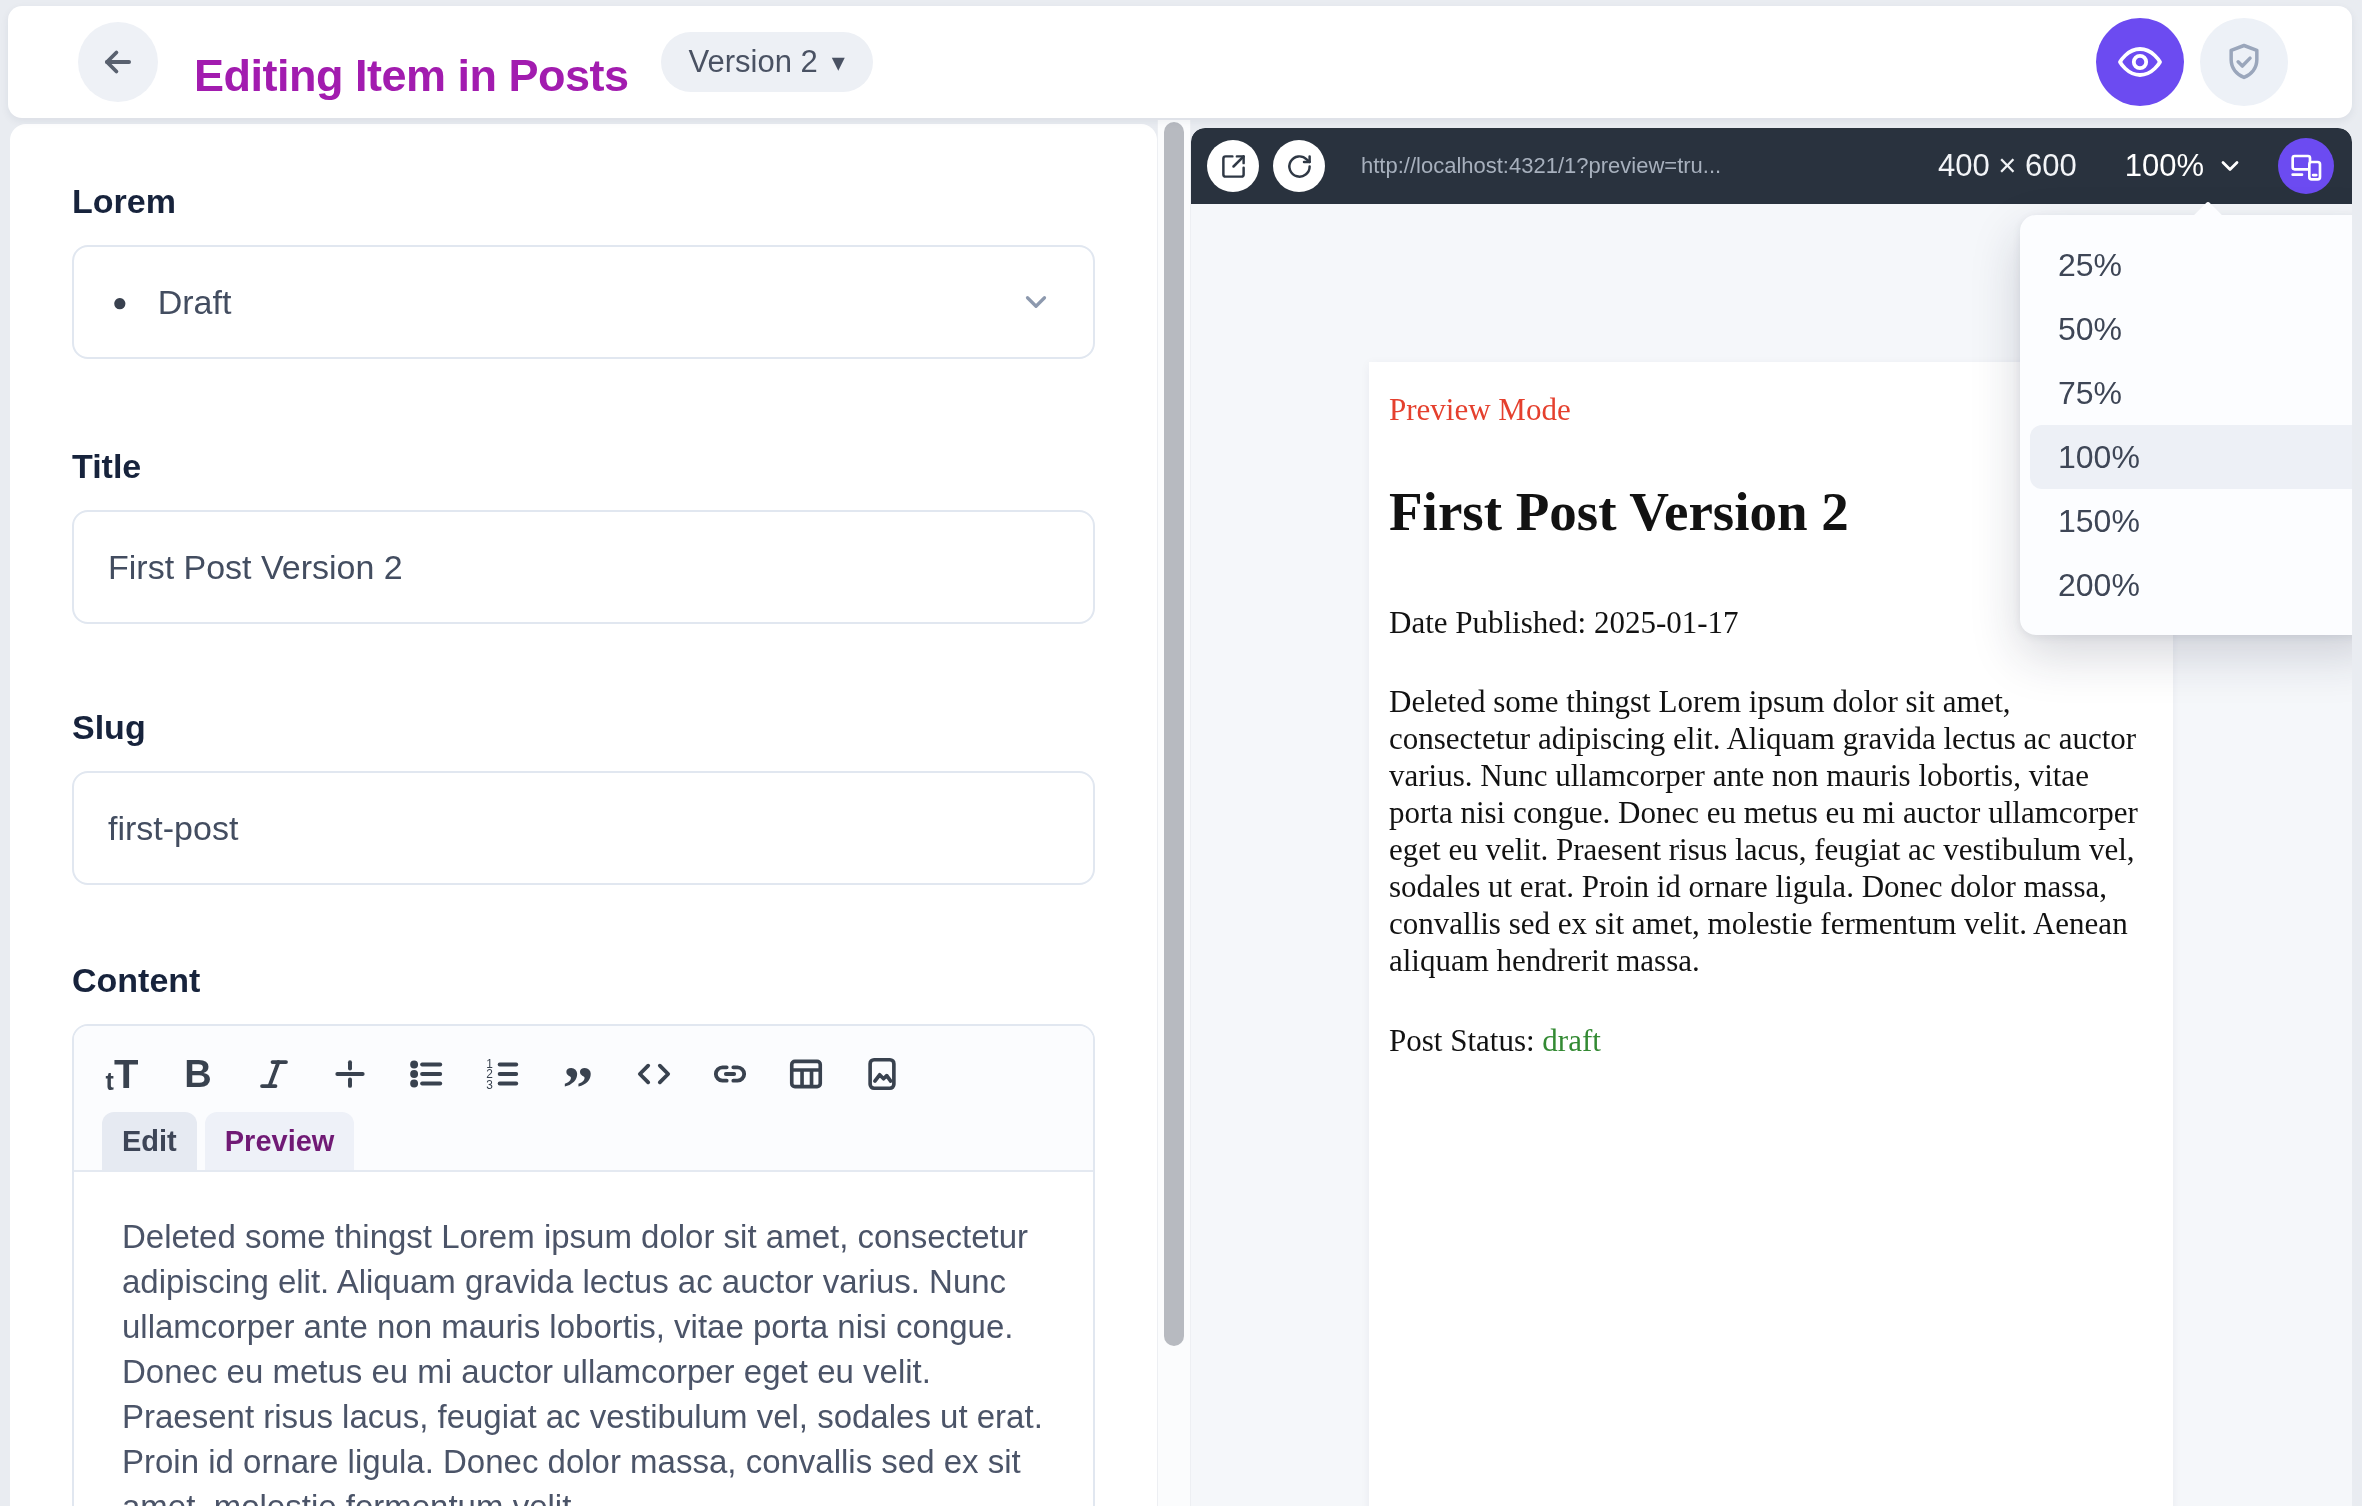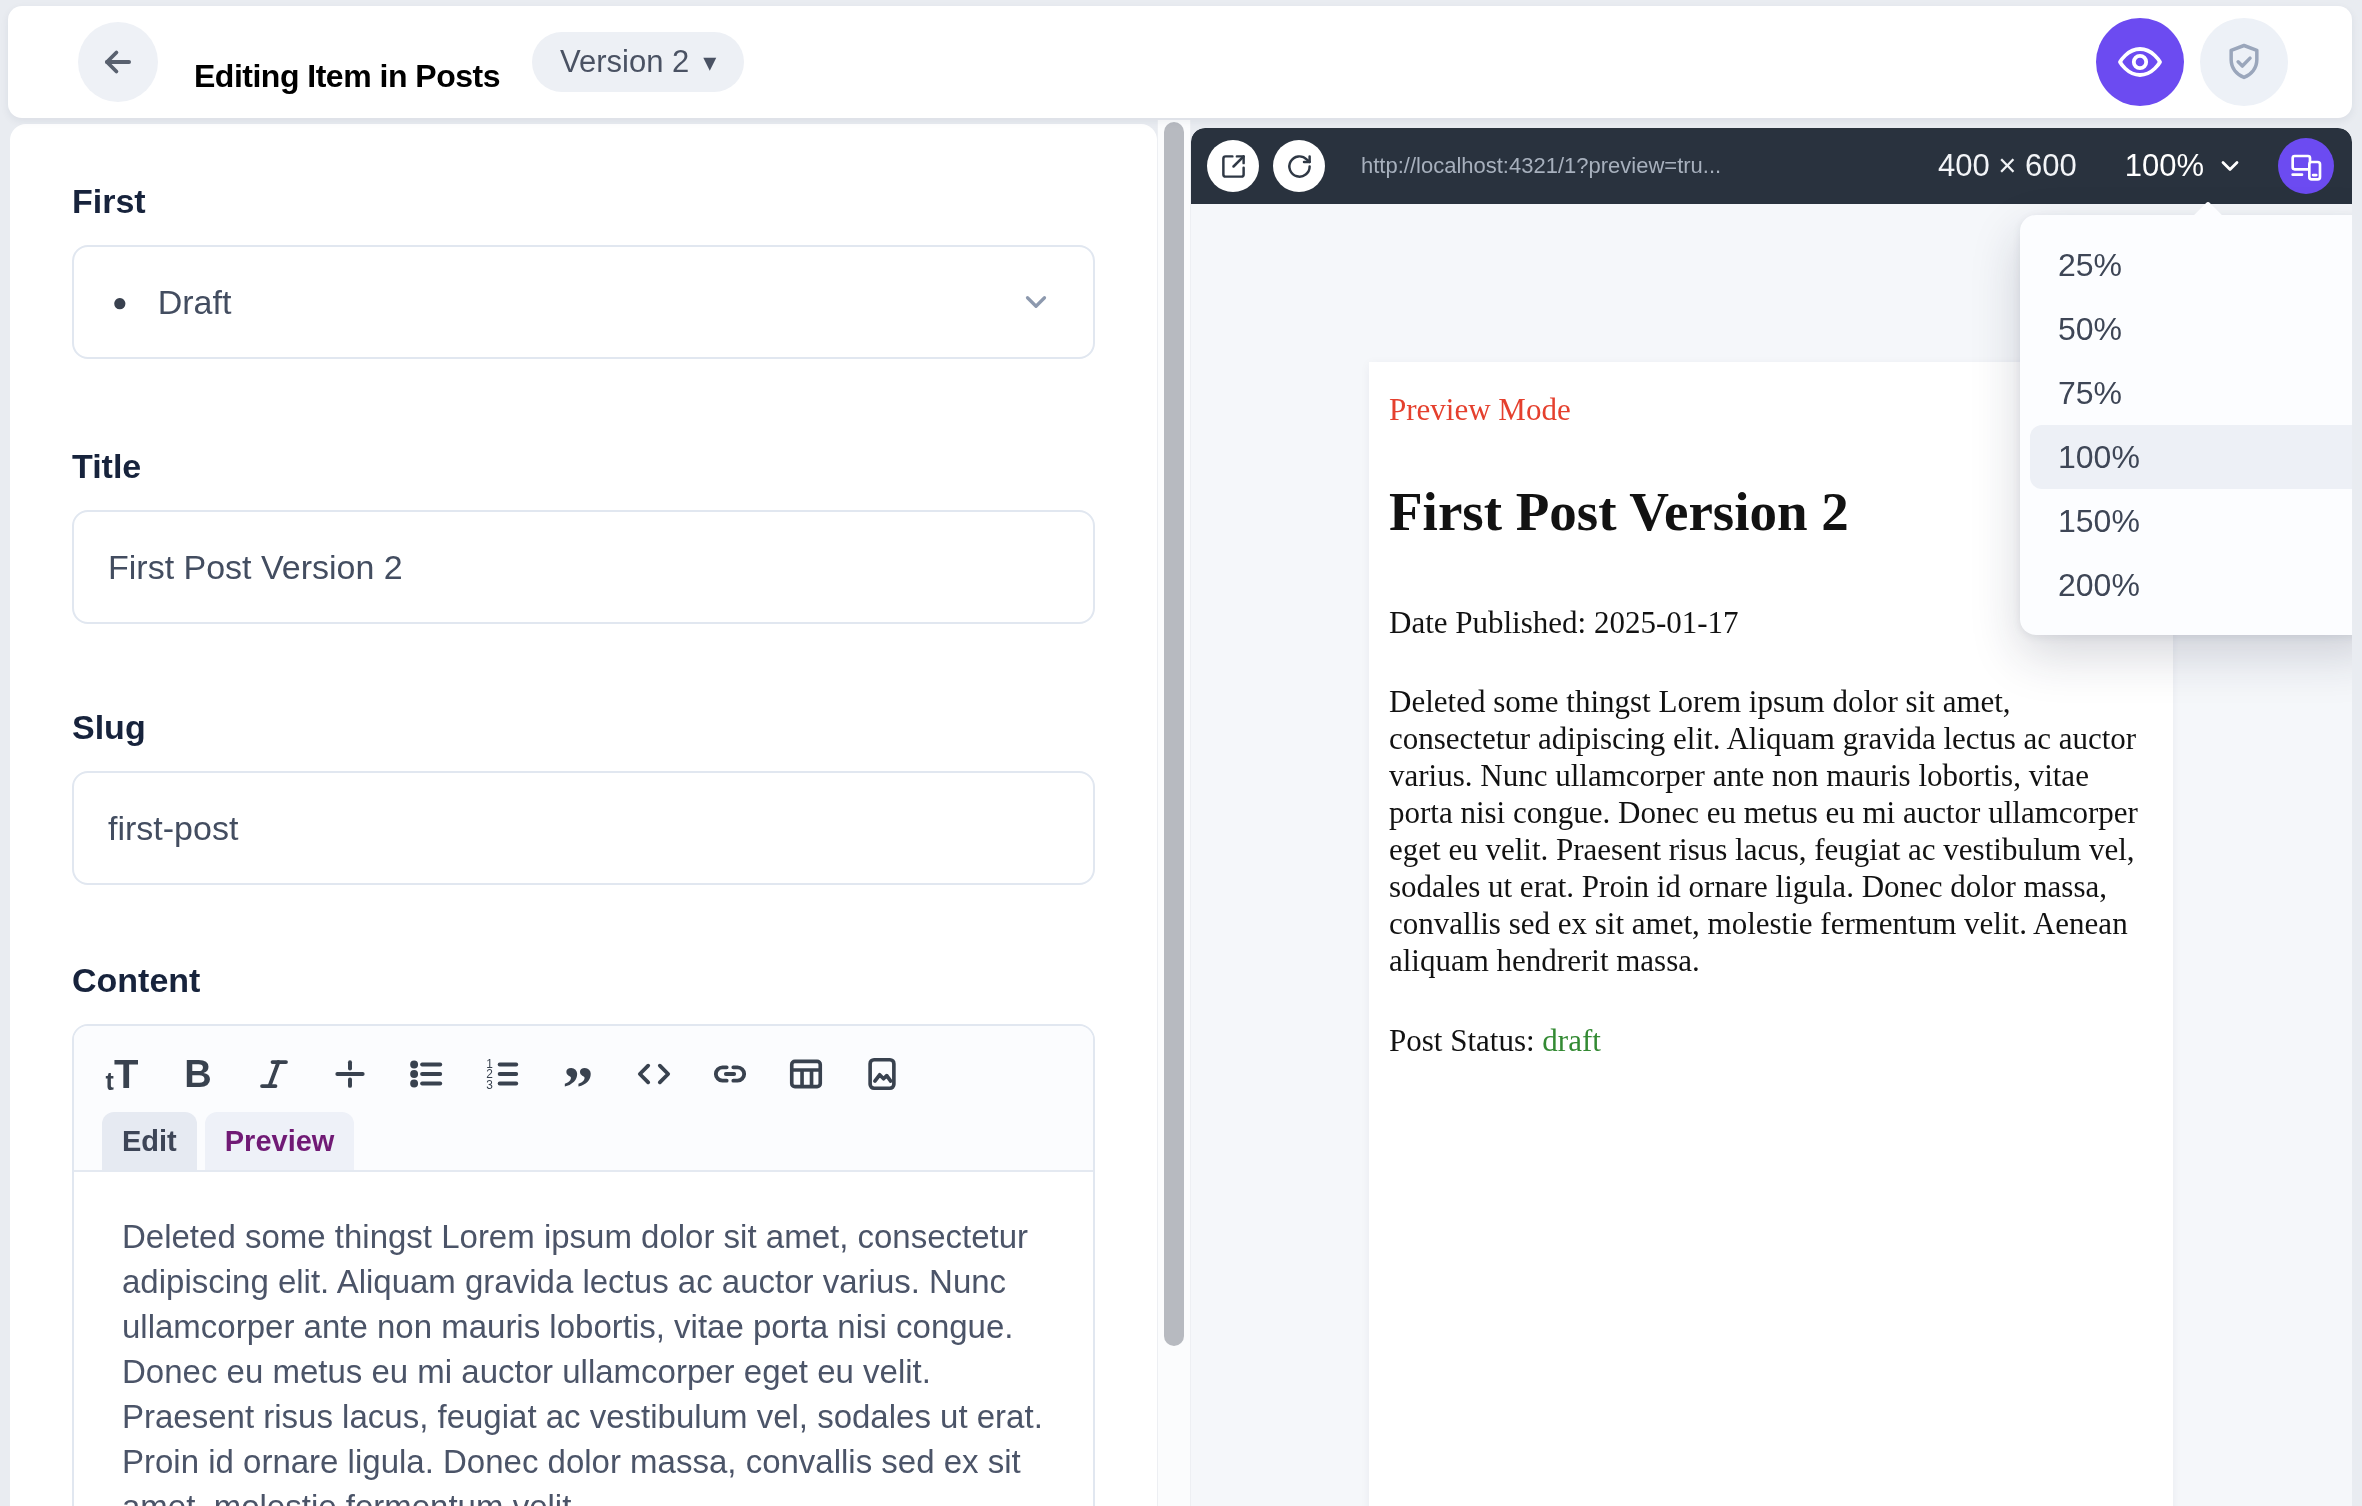--- a/index.html
+++ b/index.html
@@ -22,21 +22,21 @@
     padding: 0 64px 0 70px;
     box-shadow: 0 3px 8px rgba(25,39,70,0.07);
     z-index: 5;
   }
   .circle-btn {
     border: none; border-radius: 50%;
     display: flex; align-items: center; justify-content: center;
     flex: 0 0 auto;
   }
   .back-btn { width: 80px; height: 80px; background: #eef1f6; }
-  .page-title { margin-left: 36px; font-size: 32px; font-weight: 700; color: #000000; letter-spacing: -0.5px; margin-top: 28px; }
+  .page-title { margin-left: 36px; font-size: 45px; font-weight: 700; color: #a21caf; letter-spacing: -0.5px; margin-top: 28px; }
   .version-pill {
     margin-left: 32px; height: 60px; padding: 0 28px;
     background: #edf0f5; border: none; border-radius: 999px;
     display: flex; align-items: center; gap: 14px;
     font-size: 31px; color: #4a5263; font-weight: 500;
   }
   .version-pill .caret { font-size: 26px; color: #4a5263; line-height: 1; }
   .topbar .spacer { flex: 1; }
   .eye-btn { width: 88px; height: 88px; background: #6c4bf1; }
   .shield-btn { width: 88px; height: 88px; background: #edf1f7; margin-left: 16px; }
@@ -202,21 +202,21 @@
       <svg width="44" height="44" viewBox="0 0 24 24" fill="none" stroke="#9aa6bb" stroke-width="1.9" stroke-linecap="round" stroke-linejoin="round">
           <path d="M12 3l7 2.6v5.2c0 4.6-3 8.1-7 9.6-4-1.5-7-5-7-9.6V5.6L12 3z"></path>
           <path d="m8.8 11.9 2.3 2.3 4.2-4.3"></path>
         </svg>
     </span>
   </button>
 </header>
 
 <main class="form-panel">
 
-  <label class="field-label">First</label>
+  <label class="field-label">Lorem</label>
   <div class="control select-box">
     <span class="dot">●</span>
     <span>Draft</span>
     <span class="chev">
       <svg width="34" height="34" viewBox="0 0 24 24" fill="none" stroke="#8d99ae" stroke-width="2.3" stroke-linecap="round" stroke-linejoin="round">
           <path d="m6 9 6 6 6-6"></path>
         </svg>
     </span>
   </div>
 

